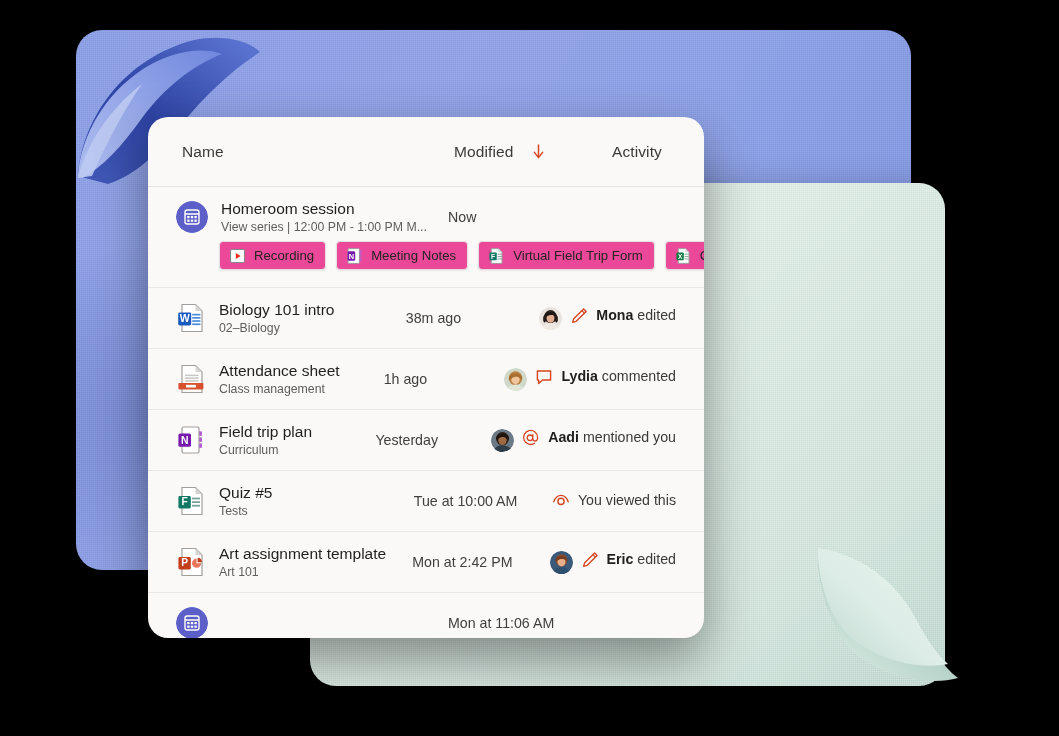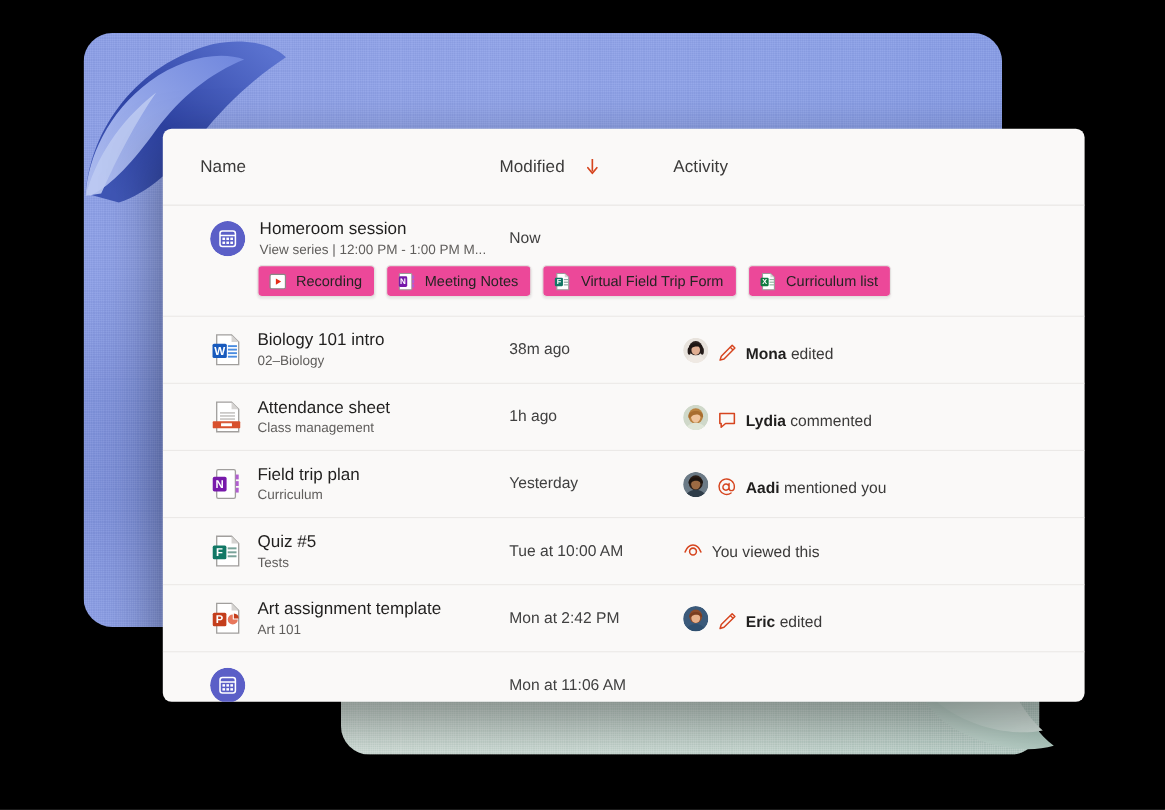--- a/index.html
+++ b/index.html
@@ -93,24 +93,24 @@
     height: 160px;
     pointer-events: none;
   }
 
   
 
   #files-card {
     position: absolute;
     left: 148px;
     top: 117px;
-    width: 838px;
+    width: 556px;
     height: 521px;
     background: #faf9f8;
-    border-radius: 8px;
+    border-radius: 20px;
     box-shadow: 0 22px 52px rgba(0,0,0,.42);
     overflow: hidden;
   }
 
   
   .list-head {
     display: flex;
     align-items: center;
     height: 70px;
     padding: 0 34px;
@@ -130,21 +130,21 @@
   .sort-arrow {
     display: inline-flex;
     width: 11px;
     height: 15px;
   }
 
   
   .row {
     display: flex;
     align-items: flex-start;
-    padding: 0 43px;
+    padding: 0 28px;
     border-bottom: 1px solid #ebe9e7;
   }
   .row:last-child { border-bottom: none; }
 
   .row-inner {
     display: flex;
     align-items: center;
     width: 100%;
     min-height: 60px;
   }
@@ -191,21 +191,21 @@
   .cell-mod {
     width: 158px;
     font-size: 14.2px;
     color: #404040;
     white-space: nowrap;
   }
 
   .cell-act {
     flex: 1;
     display: flex;
-    align-items: flex-end;
+    align-items: flex-start;
     gap: 8px;
     font-size: 14.2px;
     color: #3b3a39;
     white-space: nowrap;
   }
 
   .act-avatar {
     width: 23px;
     height: 23px;
     border-radius: 50%;

